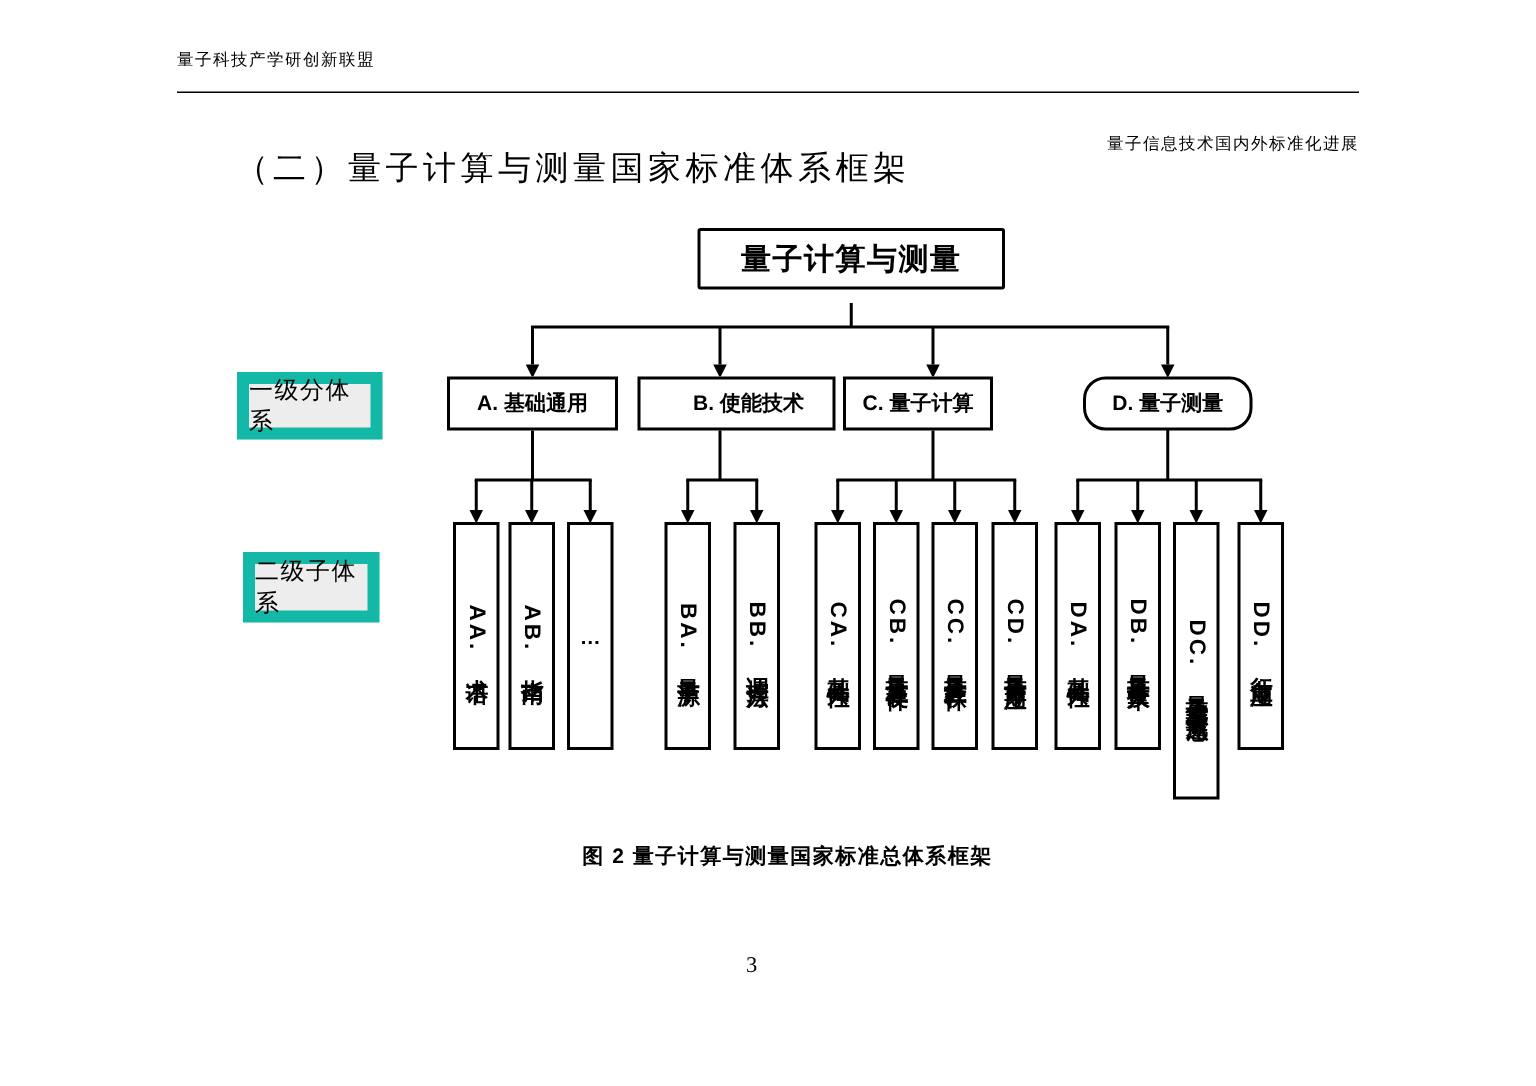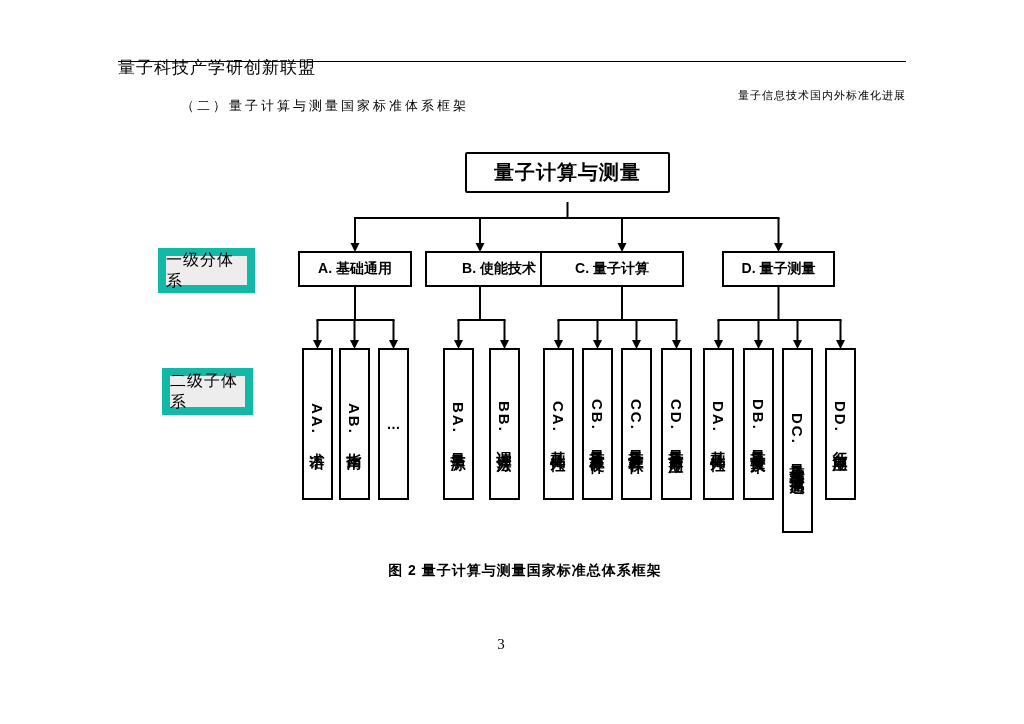--- a/index.html
+++ b/index.html
@@ -8,39 +8,39 @@
   .page {
     position:relative;
     width:1024px; height:724px;
     background:#ffffff;
     overflow:hidden;
     font-family:"Liberation Sans", sans-serif;
     color:#000;
   }
   
   .header-left {
-    position:absolute; left:118px; top:56px;
-    font-family:"Liberation Serif", serif;
-    font-size:17px; letter-spacing:1px;
+    position:absolute; left:118px; top:32px;
+    font-family:"Liberation Serif", serif;
+    font-size:11px; letter-spacing:1px;
   }
   .header-right {
     position:absolute; right:118px; top:48px;
     font-family:"Liberation Serif", serif;
     font-size:11px; letter-spacing:1px;margin-top:40px;
   }
   .header-rule {
     position:absolute; left:118px; top:61px;
     width:788px; height:0;
     border-top:1.5px solid #000;
   }
   
   .section-heading {
-    position:absolute; left:181px; top:97px;
-    font-family:"Liberation Serif", serif;
-    font-size:13px; font-weight:normal;
+    position:absolute; left:157px; top:97px;
+    font-family:"Liberation Serif", serif;
+    font-size:22px; font-weight:normal;
     letter-spacing:3px;
   }
   
   .diagram { position:absolute; left:0; top:0; width:1024px; height:724px; }
   #connectors { position:absolute; left:0; top:0; width:1024px; height:724px; }
 
   .rootbox {
     position:absolute; left:465px; top:152px; width:205px; height:41px;
     border:2.5px solid #000; border-radius:2px;
     background:#fff;
@@ -146,22 +146,22 @@
         <polygon points="836,340 845,340 840.5,349" fill="#000000"></polygon>
       </svg>
 
     <div class="rootbox" id="root-box">量子计算与测量</div>
 
     <div class="levellabel" style="left:158px; top:248px; width:97px; height:45px;">一级分体系</div>
     <div class="levellabel" style="left:162px; top:368px; width:91px; height:47px;">二级子体系</div>
 
     <div class="l1box" id="box-a" style="left:298px; width:114px;">A. 基础通用</div>
     <div class="l1box" id="box-b" style="left:425px; width:132px;padding-left:16px;">B. 使能技术</div>
-    <div class="l1box" id="box-c" style="left:540px; width:144px;">C. 量子计算</div>
-    <div class="l1box" id="box-d" style="left:722px; width:113px;">D. 量子测量</div>
+    <div class="l1box" id="box-c" style="left:562px; width:100px;">C. 量子计算</div>
+    <div class="l1box" id="box-d" style="left:722px; width:113px;border-radius:15px;">D. 量子测量</div>
 
     <div class="vbox" id="vbox-aa" style="left:302px;">
       <span>AA. 术语</span>
       </div>
     <div class="vbox" id="vbox-ab" style="left:339px;">
       <span>AB. 指南</span>
       </div>
     <div class="vbox" id="vbox-a3" style="left:378px;">
       <span class="ellipsis">…</span>
       </div>

